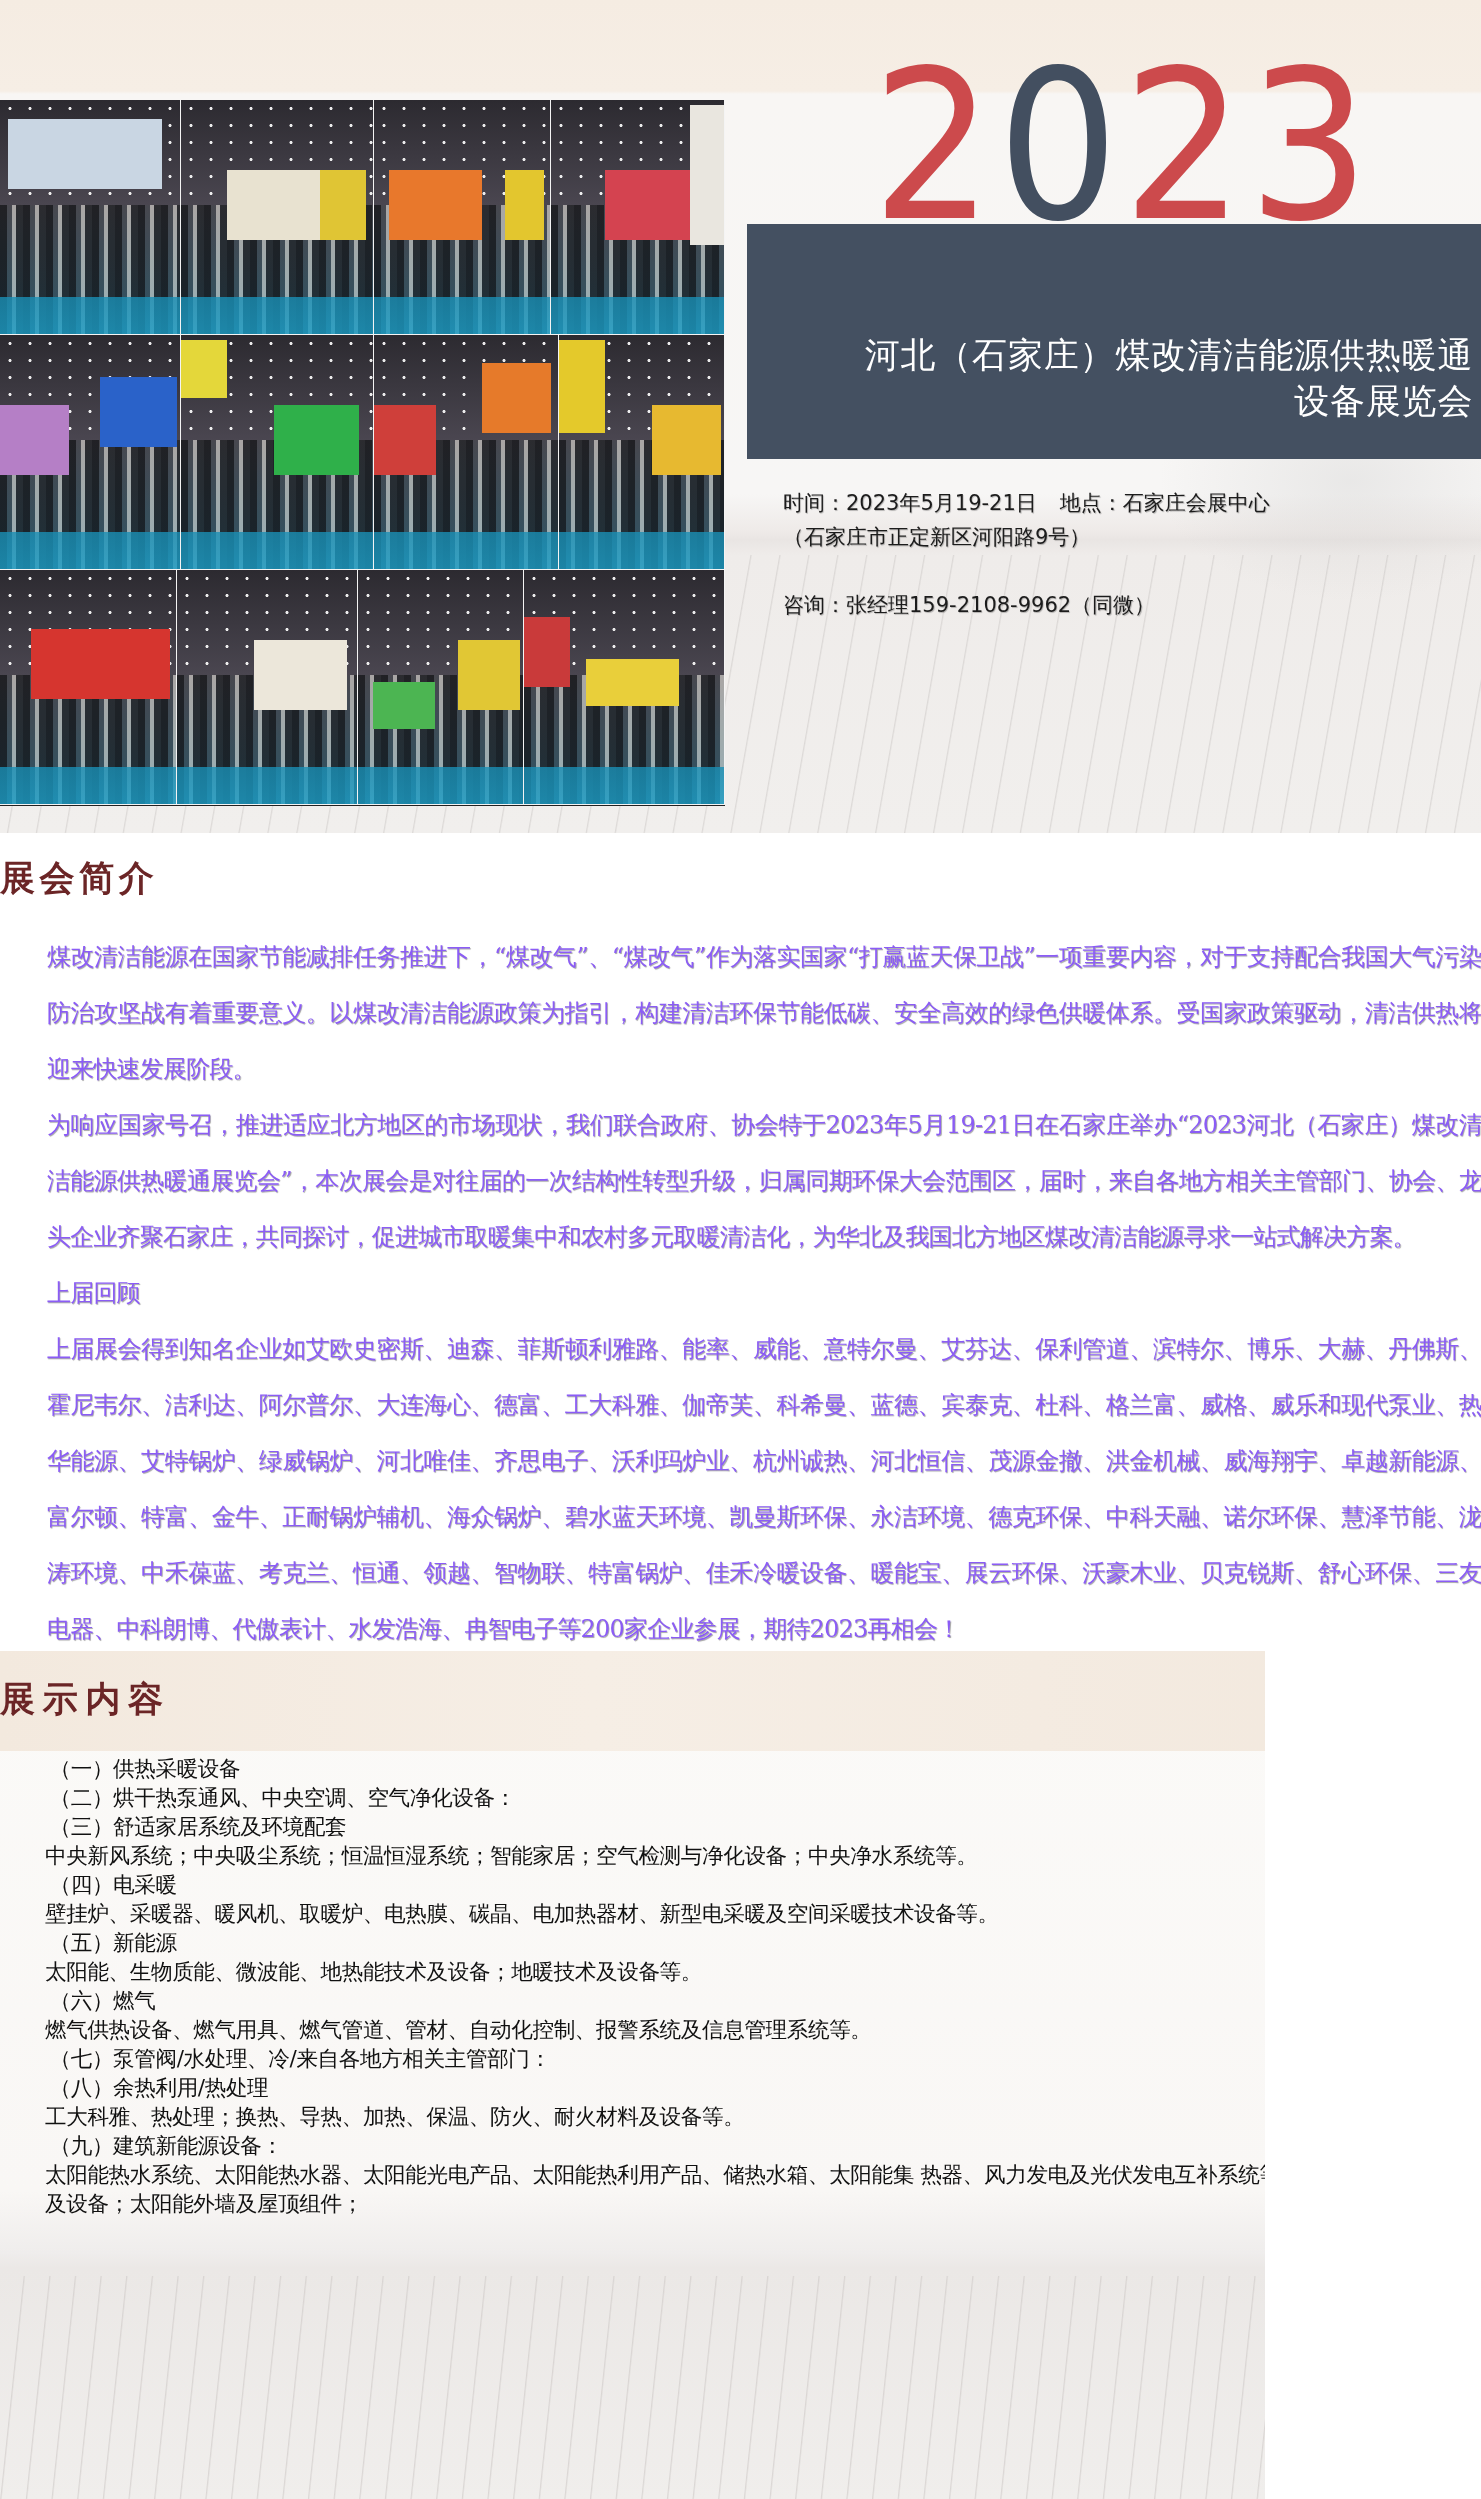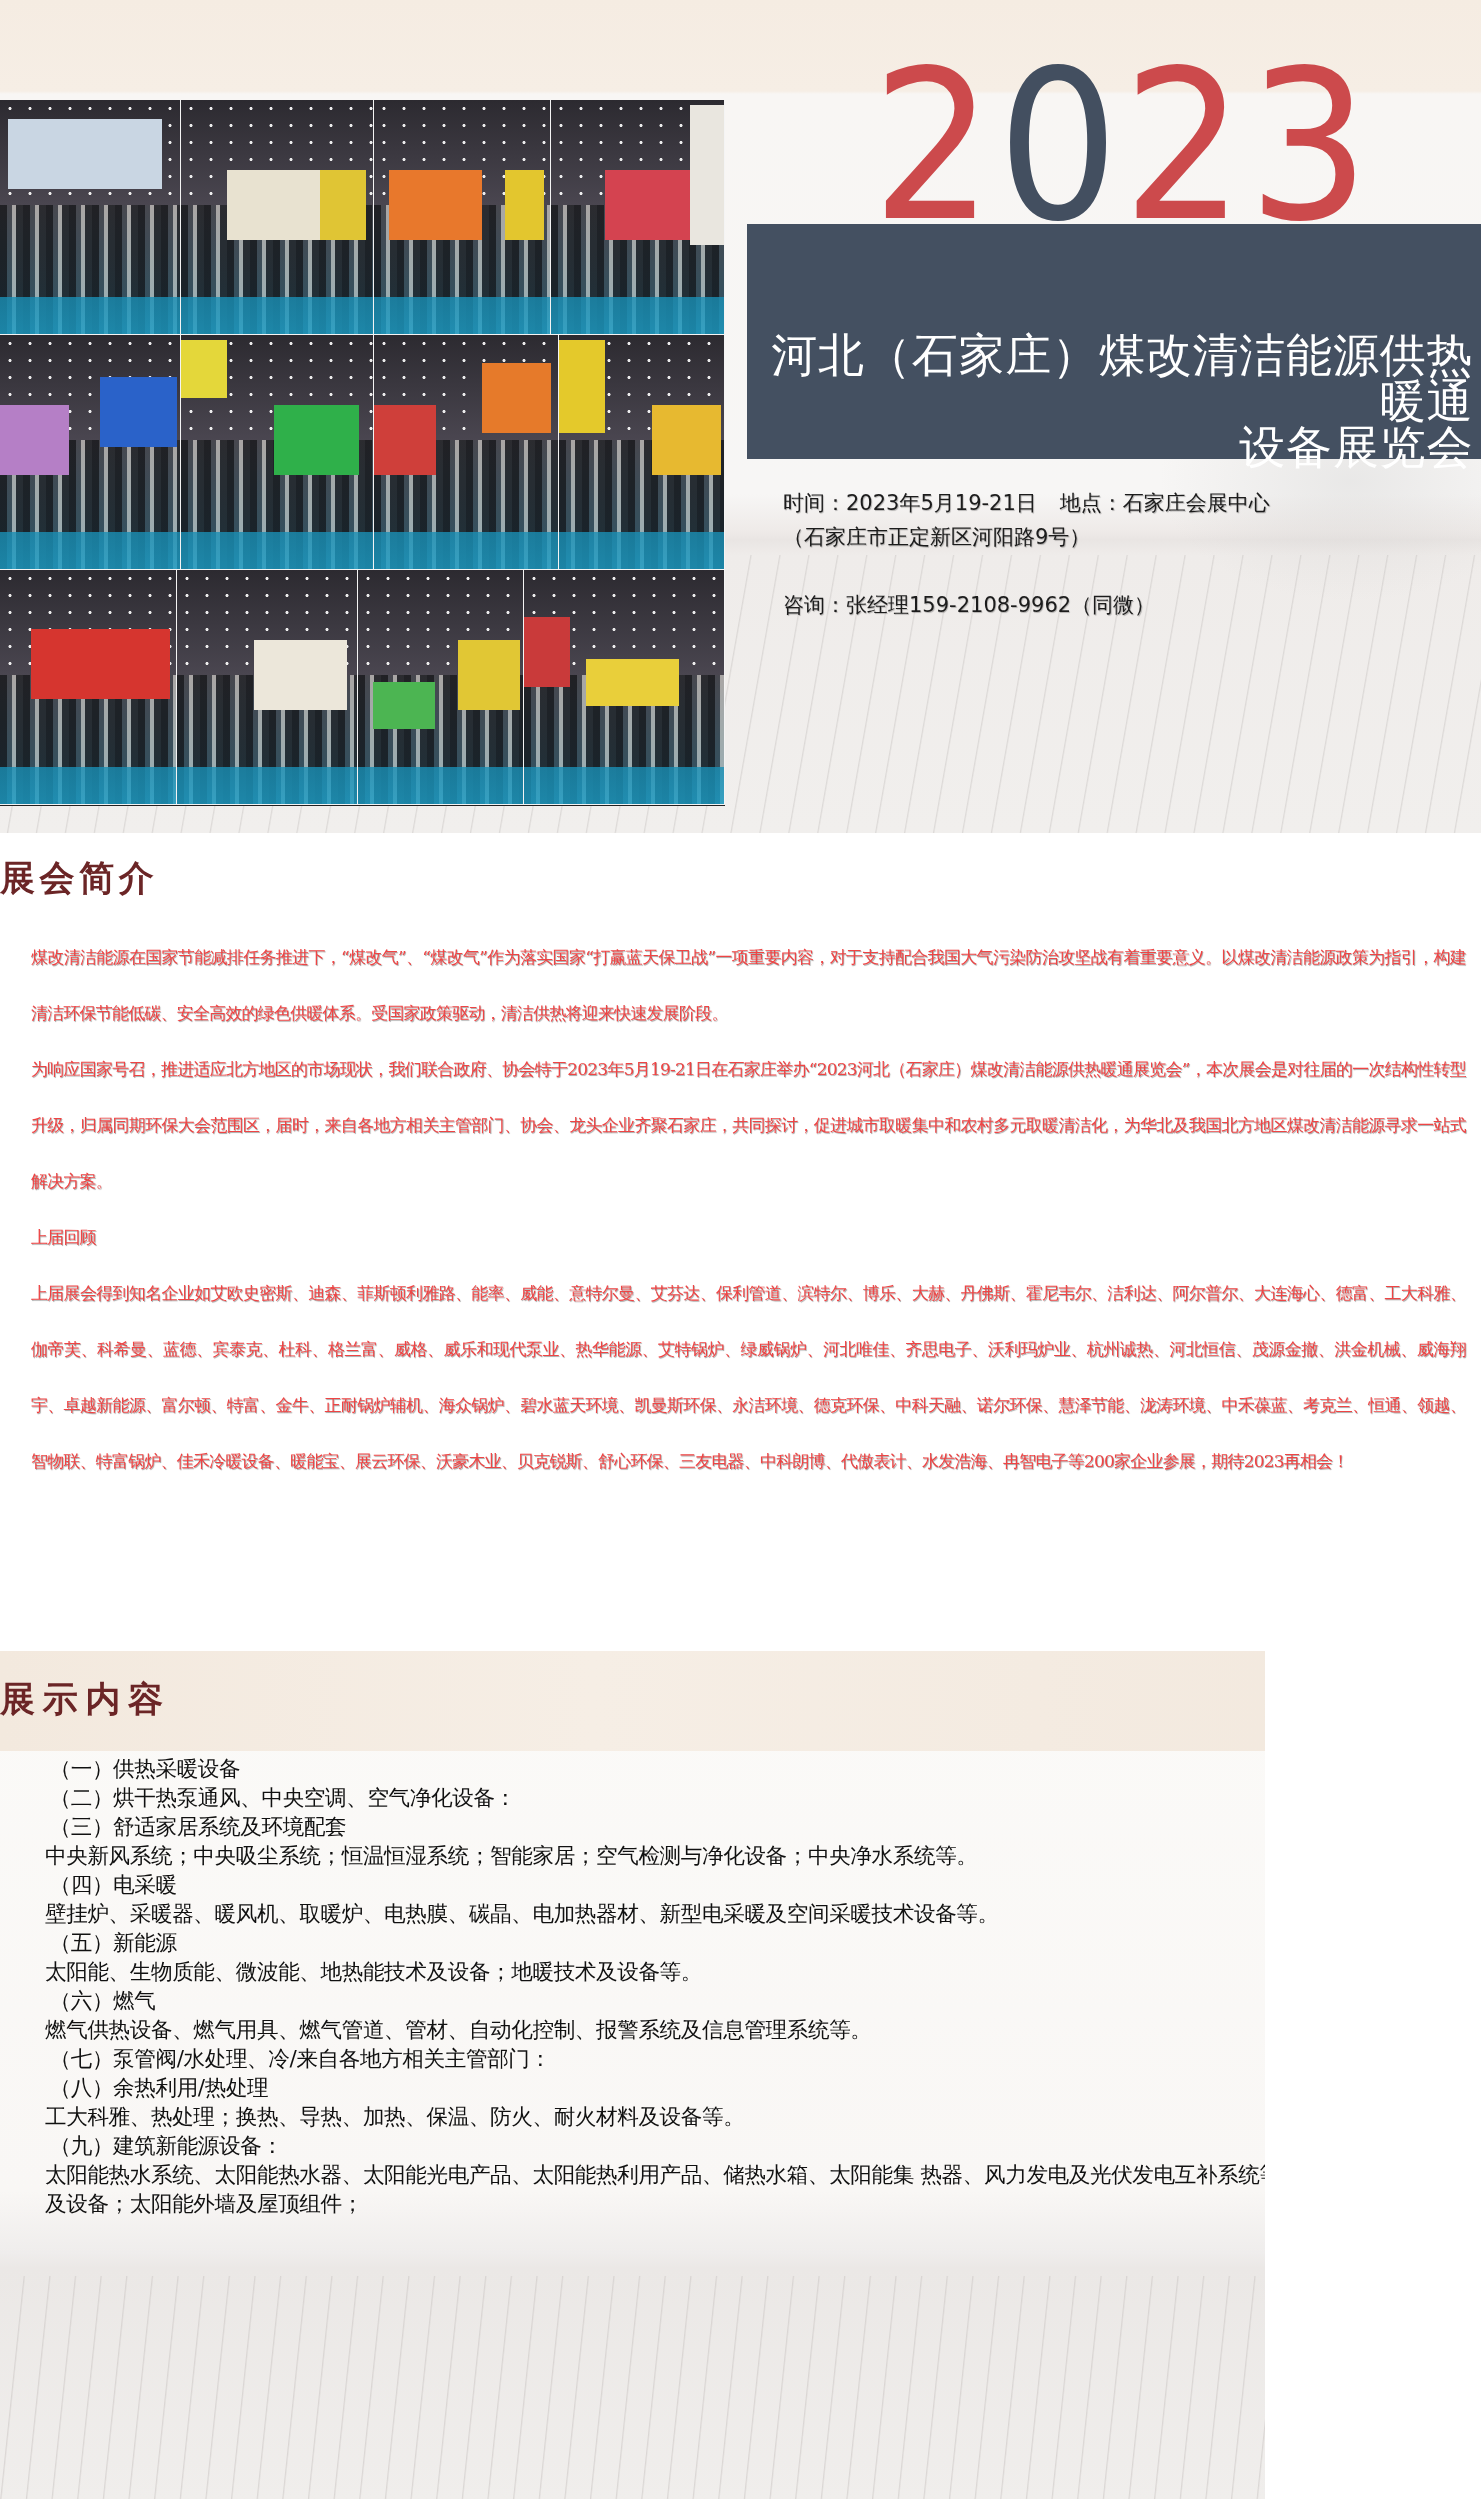--- a/index.html
+++ b/index.html
@@ -72,21 +72,21 @@
   .year .d-dark { color: #434f60; }
   .title-box {
     position: absolute; left: 747px; top: 224px; width: 734px; height: 235px;
     background: #445061;
     color: #ffffff;
     text-align: right;
     padding-right: 7.7px;
     padding-top: 108px;
   }
   .title-box .t1, .title-box .t2 {
-    display: block; font-size: 46px; line-height: 46px; letter-spacing: 0.8px;
+    display: block; font-size: 35px; line-height: 46px; letter-spacing: 0.8px;
     font-family: "DejaVu Sans", sans-serif;
   }
   .info {
     position: absolute; left: 783px; top: 486px; width: 694px;
     font-family: "DejaVu Sans", sans-serif;
     color: #1c1c1c; font-size: 21px; line-height: 34px;
     text-shadow: 0.8px 0.8px 0.8px rgba(0,0,0,0.25);
   }
   .info .row { display: block; white-space: nowrap; }
   .info .gap { display: inline-block; width: 23px; }
@@ -96,23 +96,23 @@
     position: absolute; left: 0; top: 833px; width: 1481px; height: 818px;
     background: #ffffff;
   }
   .section-title {
     position: absolute; left: 0; width: 1481px; text-align: left;
     font-family: "DejaVu Serif", "Liberation Serif", serif;
     color: #6b2526; font-size: 35px; font-weight: bold; letter-spacing: 4.6px;
   }
   .intro .section-title { top: 21.6px; }
   .intro-body {
-    position: absolute; left: 31px; top: 96px; width: 1435px;
+    position: absolute; left: 47px; top: 96px; width: 1435px;
     font-family: "DejaVu Serif", "Liberation Serif", serif;
-    font-size: 17px; line-height: 56px; color: #ef4444;
+    font-size: 24px; line-height: 56px; color: #8b5cf6;
     text-shadow: 0.8px 0.8px 0.8px rgba(0,0,0,0.35);
     letter-spacing: -0.8px;
     text-align: justify;
   }
   .intro-body p { margin: 0; }
   
   .exhibit {
     position: absolute; left: 0; top: 1651px; width: 1265px; height: 849px;
     background: linear-gradient(180deg, #fbfaf8 0, #f9f7f5 540px, #efedec 602px, #ebe8e6 617px, #f0eeec 849px);
     overflow: hidden;

